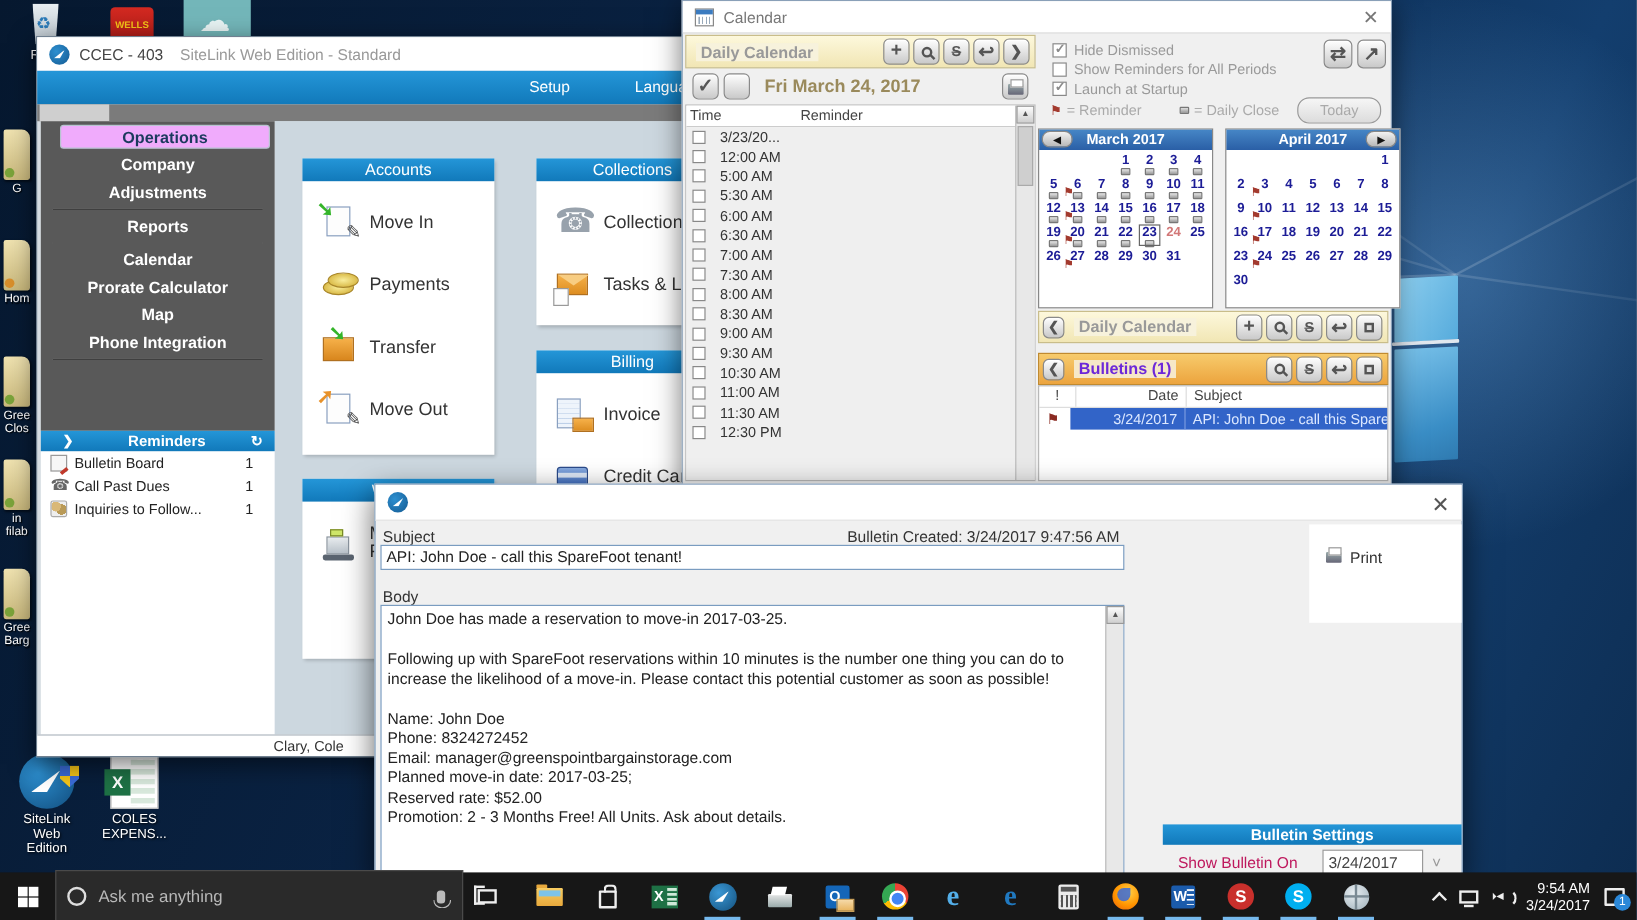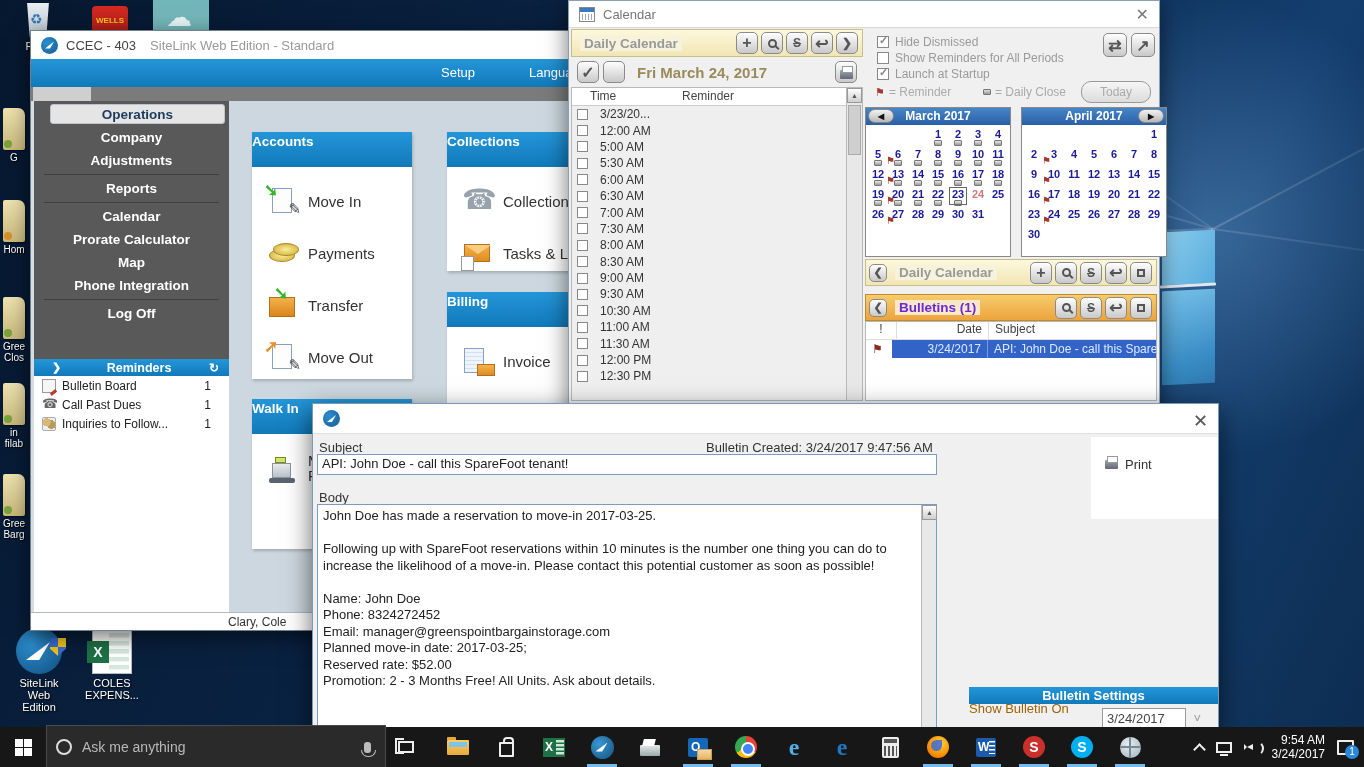--- a/index.html
+++ b/index.html
@@ -30,37 +30,37 @@
 .sl-logo:after{content:"";position:absolute;left:4px;top:5px;width:9px;height:7px;background:#fff;clip-path:polygon(0 100%,100% 0,55% 100%)}
 .mw-title-main{font-size:13px;color:#444;margin-right:14px}
 .mw-title-sub{font-size:13px;color:#999}
 .mw-menubar{position:absolute;left:0;top:28px;width:100%;height:28px;background:linear-gradient(#2496d8,#1179ba)}
 .menu-item{position:absolute;top:0;height:28px;line-height:28px;color:#fff;font-size:13px}
 .mw-tabstrip{position:absolute;left:0;top:56px;width:100%;height:14px;background:#7b7b7b}
 .mw-tabstrip:before{content:"";position:absolute;left:2px;top:0;width:58px;height:14px;background:#cfcfcf}
 .mw-sidebar{position:absolute;left:3px;top:70px;width:195px;height:513px;background:#fff}
 .side-dark{position:absolute;left:0;top:0;width:100%;height:258px;background:#595959;padding-top:3px}
 .side-item{height:23px;line-height:23px;text-align:center;color:#fff;font-weight:bold;font-size:13.5px;cursor:pointer}
-.side-item.selected{background:#e5e5e5;color:#1c3a5e;margin:0 4px 2px 16px;border-radius:3px;height:20px;line-height:20px;border:1px solid #b8c4d0}
+.side-item.selected{background:#f0abfc;color:#1c3a5e;margin:0 4px 2px 16px;border-radius:3px;height:20px;line-height:20px;border:1px solid #b8c4d0}
 .side-divider{height:1px;background:#9a9a9a;margin:2px 10px;border-top:1px solid #3f3f3f}
 .rem-header{position:absolute;left:0;top:258px;width:100%;height:17px;background:linear-gradient(#2496d8,#1179ba);display:flex;align-items:center;color:#fff;font-weight:bold;font-size:12.5px}
 .rem-header .arrow{margin:0 8px 0 18px;font-size:11px}
 .rem-header .lbl{flex:1;text-align:center}
 .rem-header .refresh{margin-right:10px;font-size:12px}
 .rem-list{position:absolute;left:0;top:275px;width:100%}
 .rem-row{height:19px;display:flex;align-items:center;font-size:12px;color:#222;cursor:pointer}
 .rem-row .cnt{margin-left:auto;padding-right:18px}
 .ric{width:14px;height:14px;margin:0 6px 0 8px;position:relative;flex:none}
 .ric-note{background:#f6f6f6;border:1px solid #999}
 .ric-note:after{content:"";position:absolute;right:-2px;bottom:-2px;width:7px;height:3px;background:#c0392b;transform:rotate(-40deg)}
 .ric-phone:after{content:"☎";position:absolute;left:0;top:-2px;font-size:13px;color:#666}
 .ric-people{background:radial-gradient(circle at 30% 35%,#d9b877 35%,transparent 36%),radial-gradient(circle at 70% 55%,#b99a57 40%,transparent 41%),#eee;border:1px solid #aaa;border-radius:2px}
 .mw-content{position:absolute;left:198px;top:70px;width:730px;height:513px;background:#ccd7df}
 .panel{position:absolute;background:#fff;box-shadow:1px 2px 3px rgba(0,0,0,.2)}
-.panel-header{height:35px;background:linear-gradient(#2496d8,#1179ba);color:#fff;font-weight:bold;font-size:13.5px;text-align:left;line-height:19px}
+.panel-header{height:19px;background:linear-gradient(#2496d8,#1179ba);color:#fff;font-weight:normal;font-size:13.5px;text-align:center;line-height:19px}
 .p-item{display:flex;align-items:center;height:52px;padding-left:14px;cursor:pointer}
 .p-item .plabel{font-size:15px;color:#333;margin-left:10px;white-space:pre-line;line-height:15px}
 .picon{width:32px;height:32px;position:relative;flex:none}
 .pg{position:absolute;left:6px;top:3px;width:20px;height:25px;background:#fdfdfd;border:1px solid #8aa0c0}
 .pen{position:absolute;right:-3px;bottom:-1px;font-size:15px;color:#444}
 .arr{position:absolute;font-weight:bold;font-size:17px}
 .i-movein .arr{left:-2px;top:-5px;color:#35b52a}
 .i-moveout .arr{left:-2px;top:-5px;color:#e8922a}
 .coin{position:absolute;left:3px;top:12px;width:26px;height:13px;border-radius:50%;background:radial-gradient(#f9ed9a,#cfa92c);border:1px solid #a8862a}
 .coin2{top:6px;left:7px}
@@ -89,21 +89,21 @@
 .win-x{position:absolute;right:10px;top:4px;font-size:16px;color:#777;cursor:pointer}
 .hdr-bar{position:absolute;display:flex;align-items:center;background:linear-gradient(#fdf8dc,#f1e6b4);border:1px solid #c9bd8a}
 .hdr-bar .hlabel{font-size:13.5px;color:#999;font-weight:bold;margin-left:8px;background:#f7f2dc;padding:0 4px}
 .hdr-orange{background:linear-gradient(#f7cb6c,#eca43e);border-color:#c08a30}
 .btnrow{display:flex;gap:3px;margin-left:auto;margin-right:4px}
 .btn22{width:22px;height:22px}
 .datebar{position:absolute;display:flex;align-items:center}
 .datetext{font-size:15px;font-weight:bold;color:#9a8a5c;margin-left:12px}
 .time-pane{position:absolute;left:2px;top:86px;width:292px;height:314px;background:#fff;border:1px solid #b8b8b8}
 .time-hdr{display:flex;height:18px;border-bottom:1px solid #ccc;font-size:12px;color:#444;background:#fff}
-.time-hdr div{padding:1px 18px}
+.time-hdr div{padding:1px 3px}
 .time-list{background:#efefef;height:calc(100% - 18px);overflow:hidden}
 .time-row{display:flex;align-items:center;height:16.4px;font-size:12px;color:#333}
 .time-row .cb{width:11px;height:11px;margin:0 12px 0 5px}
 .tscroll{position:absolute;right:0;top:0;width:16px;height:100%}
 
 .rp-check{position:absolute;display:flex;align-items:center;gap:6px;font-size:12px;color:#9a9a9a}
 .legend{position:absolute;font-size:12px;color:#aaa;display:flex;align-items:center;gap:4px}
 .flagg{color:#a33a2e;font-size:11px;font-style:normal}
 .lockg{width:8px;height:6px;background:linear-gradient(#ddd,#999);border:1px solid #777;border-radius:1px}
 .today-btn{position:absolute;width:70px;height:22px;border:1px solid #999;border-radius:10px;background:linear-gradient(#f6f6f6,#dcdcdc);color:#aaa;font-size:12px;text-align:center;line-height:20px}
@@ -130,21 +130,21 @@
 
 #bul-window{position:absolute;left:312px;top:403px;width:907px;height:330px;background:#f0f0f0;border:1px solid #7a98b8;box-shadow:0 8px 24px rgba(0,0,0,.6)}
 .bw-titlebar{position:absolute;left:0;top:0;width:100%;height:30px;background:#fff;display:flex;align-items:center;border-bottom:1px solid #e0e0e0}
 .bw-label{position:absolute;font-size:13px;color:#333}
 .bw-input{position:absolute;left:4px;top:50px;width:620px;height:21px;background:#fff;border:1px solid #7a9cc0;font-size:13px;color:#222;padding:1px 4px}
 .bw-body{position:absolute;left:4px;top:100px;width:620px;height:226px;background:#fff;border:1px solid #7a9cc0;font-size:13px;color:#222;line-height:16.5px;padding:3px 12px 3px 5px;white-space:pre-wrap}
 .bw-vscroll{position:absolute;left:608px;top:101px;width:15px;height:224px}
 .print-panel{position:absolute;left:778px;top:33px;width:127px;height:82px;background:#fff}
 .print-btn{position:absolute;left:14px;top:20px;display:flex;align-items:center;gap:7px;font-size:13px;color:#333;cursor:pointer}
 .bs-header{position:absolute;left:656px;top:283px;width:249px;height:17px;background:linear-gradient(#2496d8,#1179ba);color:#fff;font-weight:bold;font-size:13px;text-align:center;line-height:17px}
-.bs-label{position:absolute;left:656px;top:297px;width:125px;text-align:left;font-size:13px;color:#a16207}
+.bs-label{position:absolute;left:656px;top:307px;width:125px;text-align:center;font-size:13px;color:#be185d}
 .bs-combo{position:absolute;left:789px;top:304px;width:84px;height:21px;background:#fff;border:1px solid #999;font-size:13px;color:#444;padding:2px 4px;cursor:pointer}
 .bs-combo:after{content:"˅";position:absolute;right:-16px;top:2px;color:#999}
 
 #taskbar{position:absolute;left:0;top:727px;width:100%;height:40px;background:#171717;display:flex;align-items:center;z-index:50}
 .tb-start{width:46px;height:40px;display:flex;align-items:center;justify-content:center;cursor:pointer}
 .winlogo{display:grid;grid-template-columns:8px 8px;grid-template-rows:8px 8px;gap:1px}
 .winlogo i{background:#fff}
 .tb-search{width:340px;height:44px;background:#2a2a2a;border:1px solid #4a4a4a;display:flex;align-items:center;cursor:text}
 .cortana-ring{width:16px;height:16px;border:2px solid #ddd;border-radius:50%;margin:0 10px 0 9px}
 .tb-search .ph{color:#b8b8b8;font-size:14px;flex:1}
@@ -309,21 +309,20 @@
           <div class="side-item">Company</div>
           <div class="side-item">Adjustments</div>
           <div class="side-divider"></div>
           <div class="side-item">Reports</div>
           <div class="side-divider"></div>
           <div class="side-item">Calendar</div>
           <div class="side-item">Prorate Calculator</div>
           <div class="side-item">Map</div>
           <div class="side-item">Phone Integration</div>
           <div class="side-divider"></div>
-          <div class="side-item">Log Off</div>
         </div>
       <div class="rem-header">
         <span class="arrow">❯</span>
         <span class="lbl">Reminders</span>
         <span class="refresh">↻</span>
       </div>
       <div class="rem-list" id="reminder-list">
           <div class="rem-row">
             <div class="ric ric-note"></div>
             <div class="rlabel">Bulletin Board</div>
@@ -517,24 +516,20 @@
             <div class="cb"></div>
             <div class="tlabel">10:30 AM</div>
           </div>
           <div class="time-row">
             <div class="cb"></div>
             <div class="tlabel">11:00 AM</div>
           </div>
           <div class="time-row">
             <div class="cb"></div>
             <div class="tlabel">11:30 AM</div>
-          </div>
-          <div class="time-row">
-            <div class="cb"></div>
-            <div class="tlabel">12:00 PM</div>
           </div>
           <div class="time-row">
             <div class="cb"></div>
             <div class="tlabel">12:30 PM</div>
           </div>
         </div>
       <div class="tscroll scrollcol">
         <div class="scr-btn">▲</div>
         <div style="width:13px;height:50px;margin:2px auto;background:#cfcfcf;border:1px solid #aaa"></div>
       </div>

